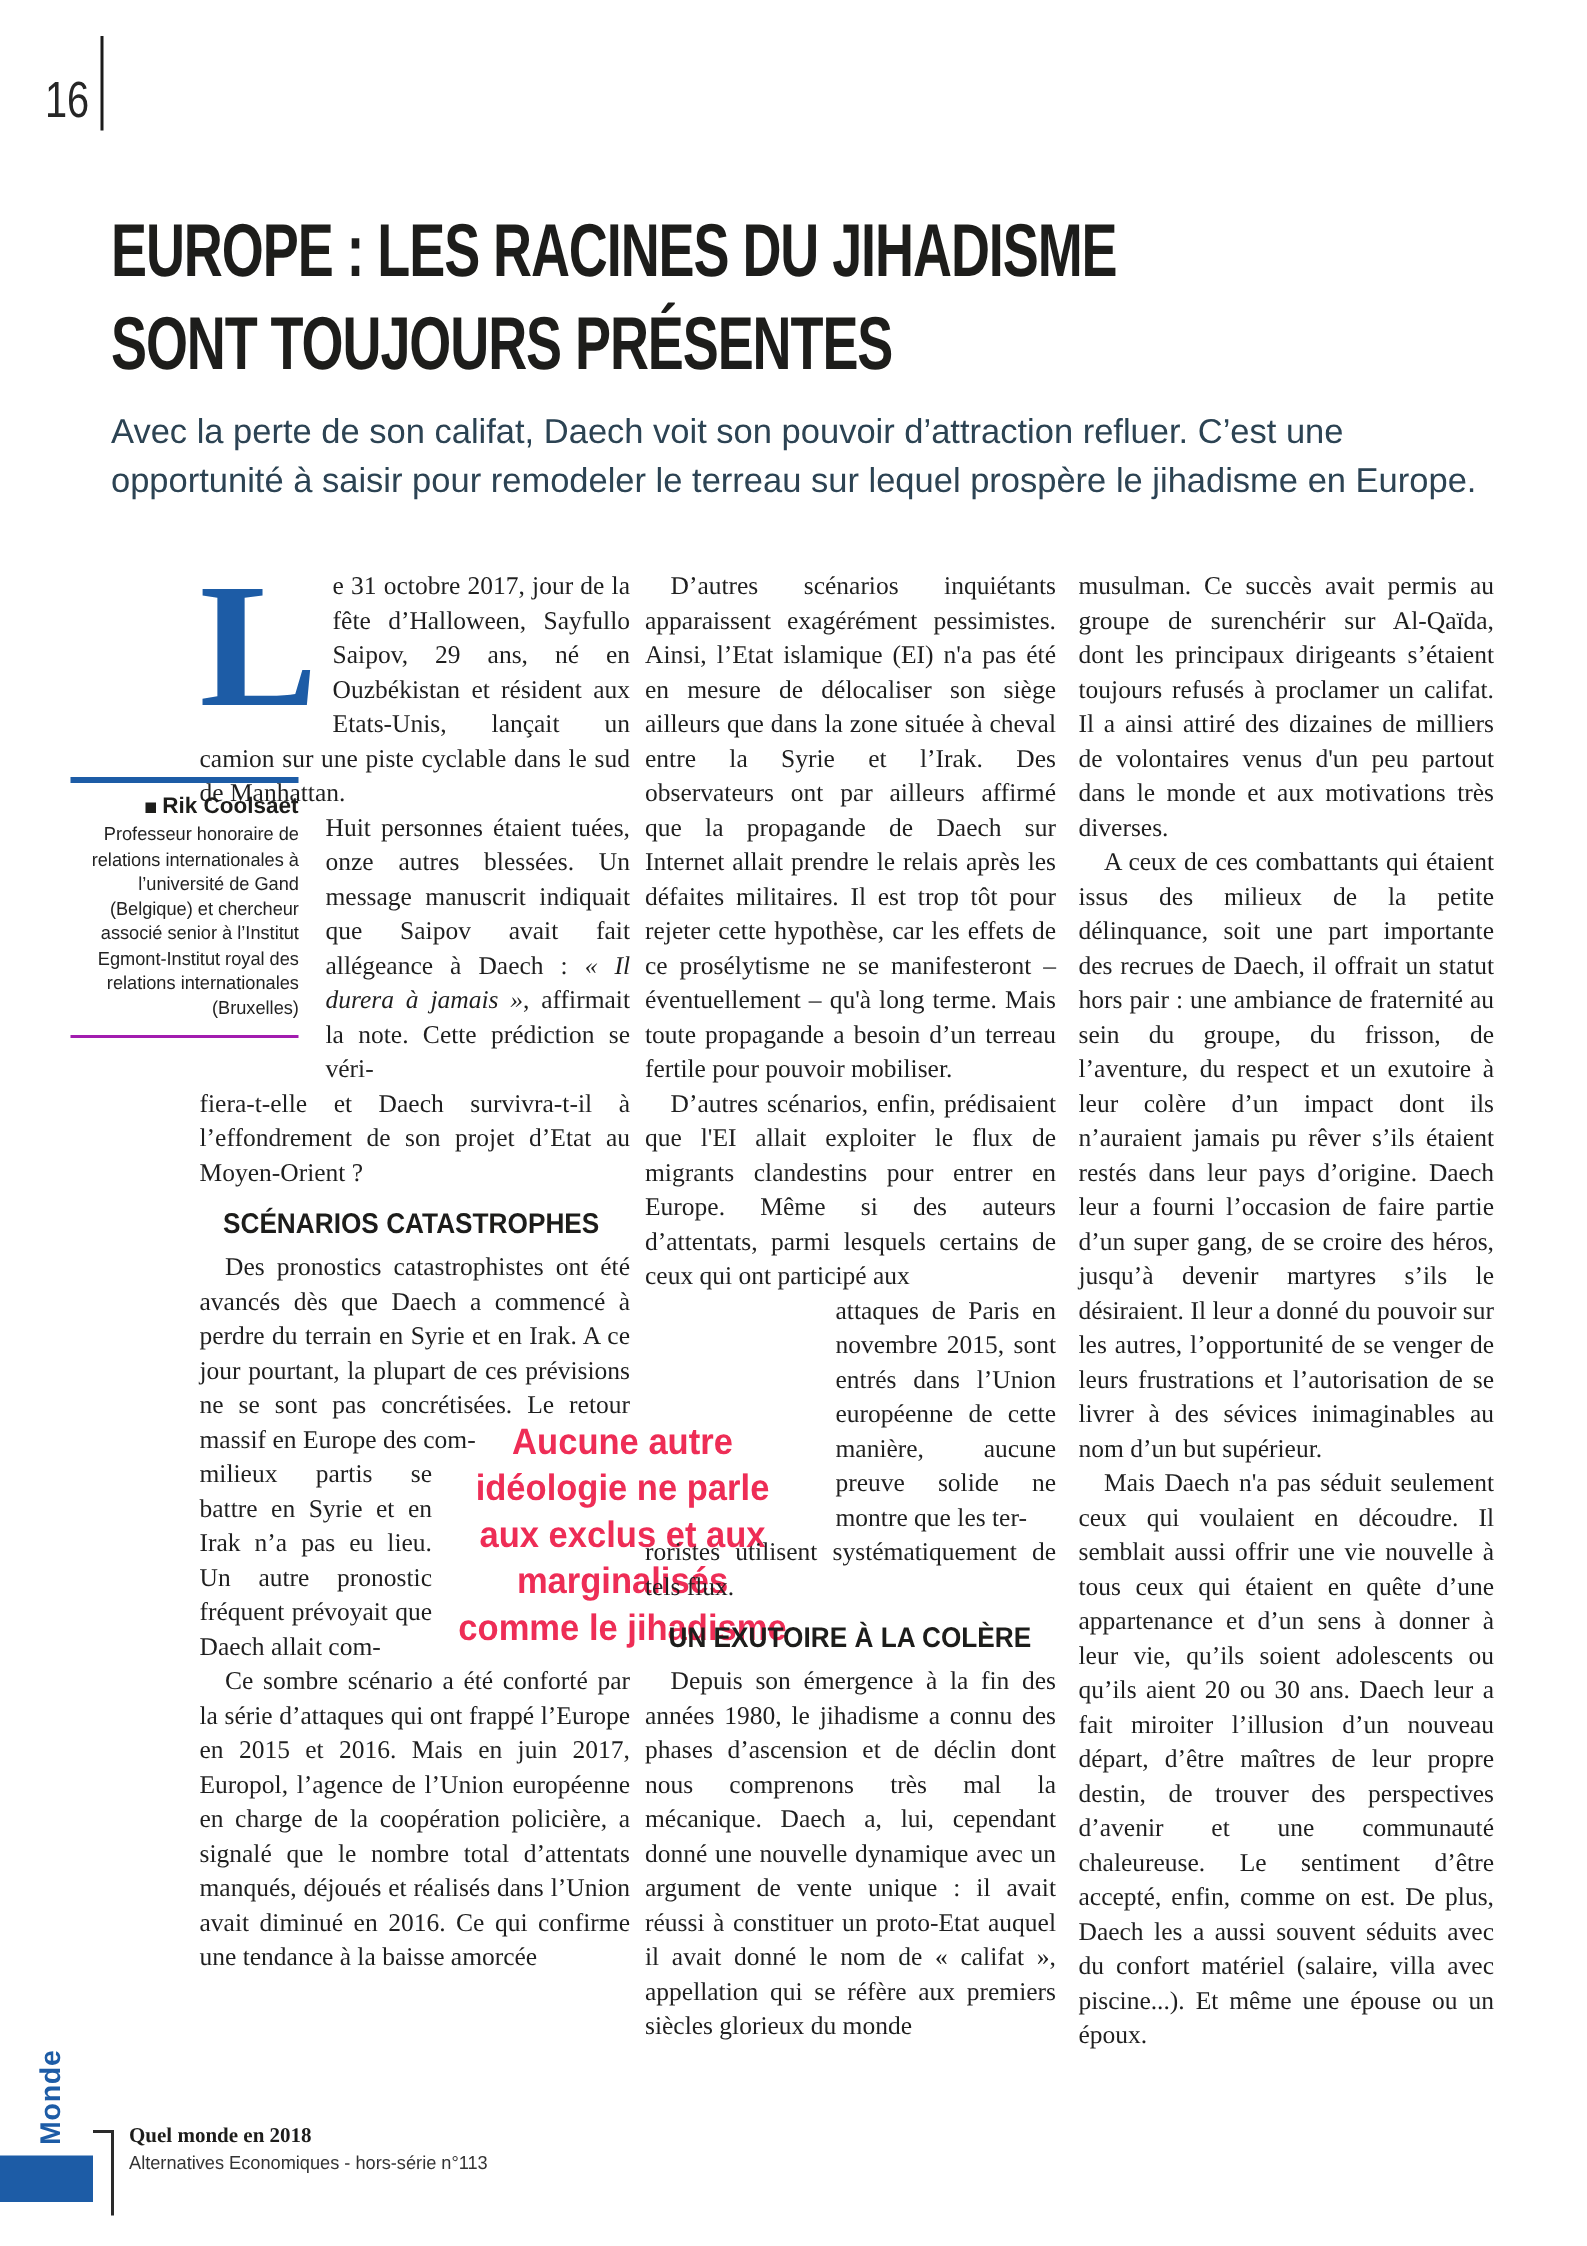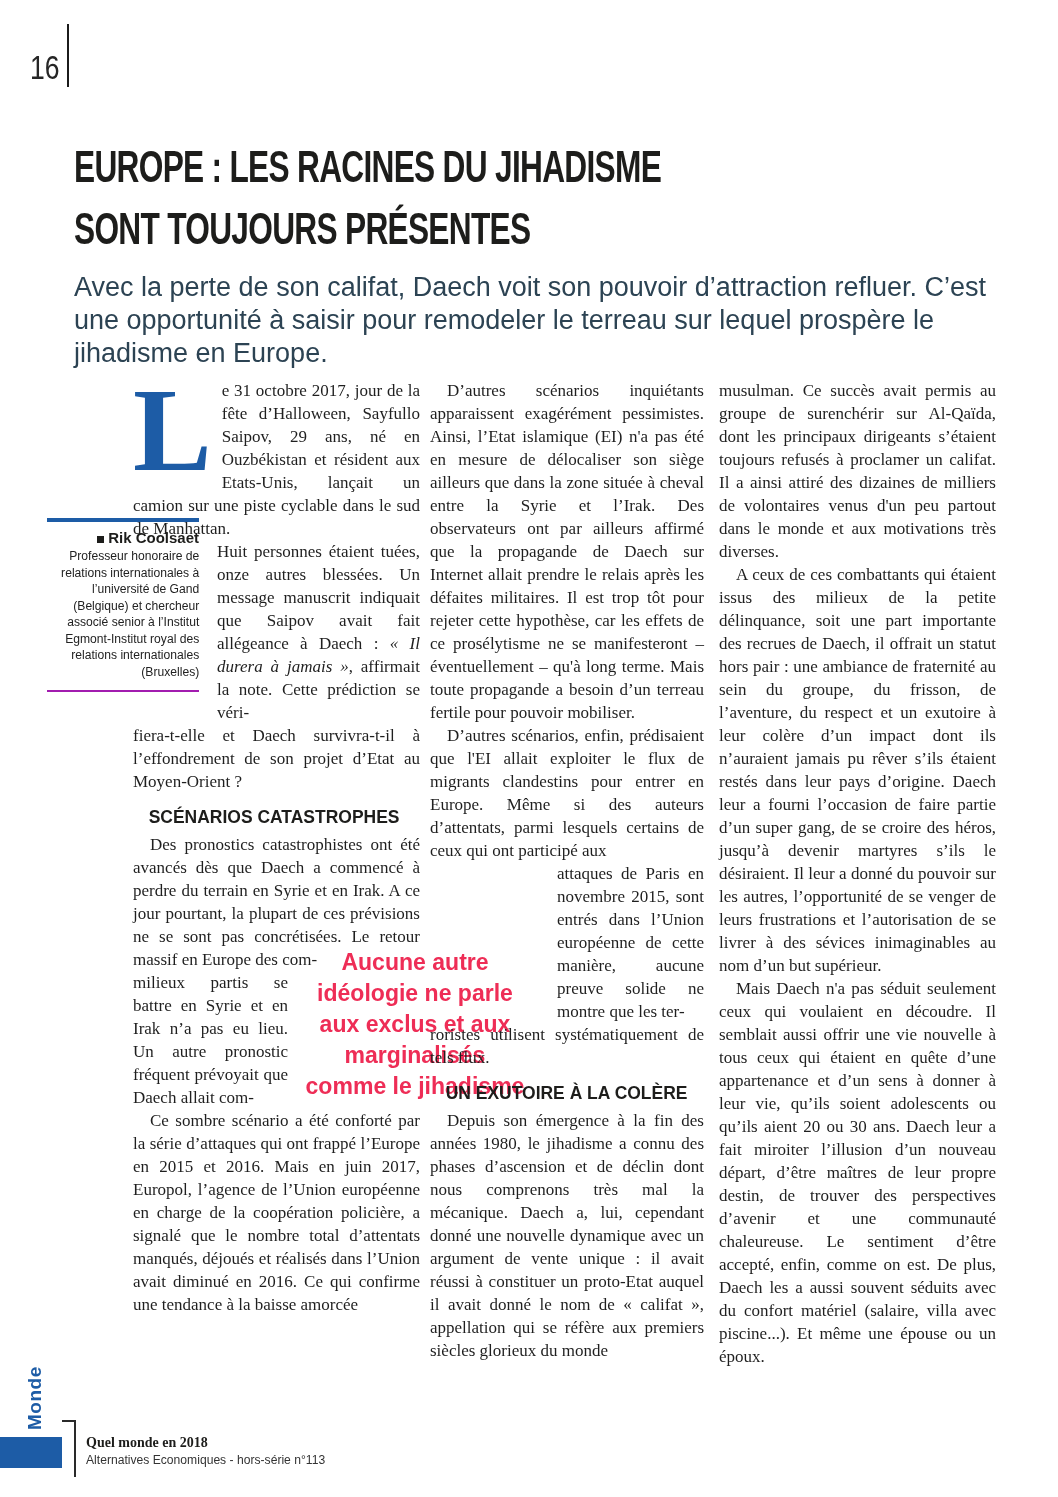--- a/index.html
+++ b/index.html
@@ -6,24 +6,24 @@
   .page{position:relative;width:1058px;height:1497px;background:#ffffff;overflow:hidden;
         font-family:"Liberation Serif",serif;color:#1f1f1f;}
 
   
   .folio{position:absolute;left:30px;top:48px;font-family:"Liberation Sans",sans-serif;
          font-size:34px;font-weight:normal;color:#262626;transform:scaleX(.78);transform-origin:left;}
   .folio-rule{position:absolute;left:67px;top:24px;width:2px;height:63px;background:#1b1b1b;}
 
   
   .headline{position:absolute;left:74px;top:136px;color:#1d1d1b;font-family:"Liberation Sans",sans-serif;
-            font-weight:bold;font-size:44px;line-height:62px;}
+            font-weight:bold;font-size:50px;line-height:62px;}
   .headline .tl{white-space:nowrap;transform:scaleX(.72);transform-origin:left;letter-spacing:-1px;}
   .standfirst{position:absolute;left:74px;top:271px;width:920px;font-family:"Liberation Sans",sans-serif;
-              font-size:27px;line-height:33px;color:#2c4353;}
+              font-size:23px;line-height:33px;color:#2c4353;}
 
   
   .col{position:absolute;top:379px;font-size:17px;line-height:23px;text-align:justify;}
   #col1{left:133px;width:287px;}
   #col2{left:430px;width:274px;}
   #col3{left:719px;width:277px;}
   .seg{margin:0;}
   .seg.indent{text-indent:17px;}
   .narrow-bio{margin-left:84px;}
   .narrow-qr{margin-right:132px;}   
@@ -48,21 +48,21 @@
              font-size:24.5px;line-height:31px;transform:scaleX(.94);transform-origin:center;}
 
   
   .monde{position:absolute;left:24px;top:1352px;height:78px;writing-mode:vertical-rl;
          transform:rotate(180deg);font-family:"Liberation Sans",sans-serif;font-weight:bold;
          font-size:19px;color:#1d5ca6;letter-spacing:.5px;}
   .blue-block{position:absolute;left:0;top:1437px;width:62px;height:31px;background:#1d5ca6;}
   .footer-bracket{position:absolute;left:62px;top:1420px;width:12px;height:55px;
                   border-top:2px solid #2a2a2a;border-right:2px solid #2a2a2a;}
   .footer{position:absolute;left:86px;top:1417px;}
-  .footer .f1{font-family:"Liberation Serif",serif;font-weight:bold;font-size:14px;color:#1d1d1b;margin-top:18px;}
+  .footer .f1{font-family:"Liberation Serif",serif;font-weight:bold;font-size:14px;color:#1d1d1b;}
   .footer .f2{font-family:"Liberation Sans",sans-serif;font-size:12.5px;color:#333;margin-top:2px;
               transform:scaleX(.97);transform-origin:left;}
 </style>
 </head>
 <body>
 
 <div class="page">
 
   <div class="folio">16</div>
   <div class="folio-rule"></div>

